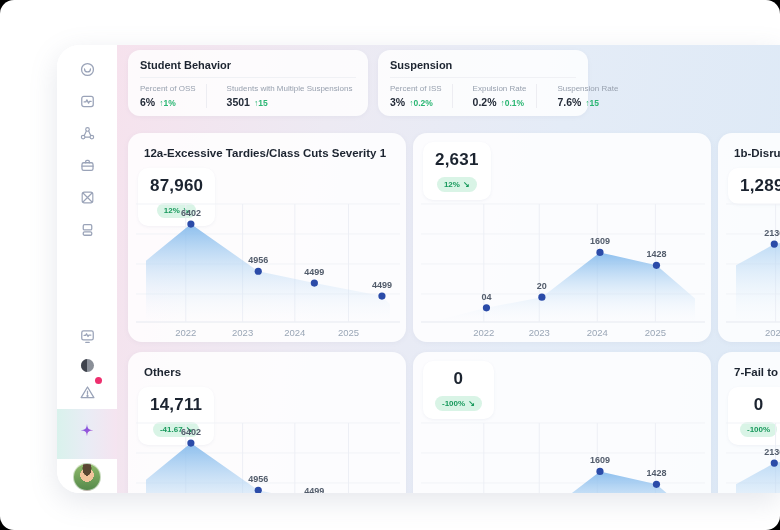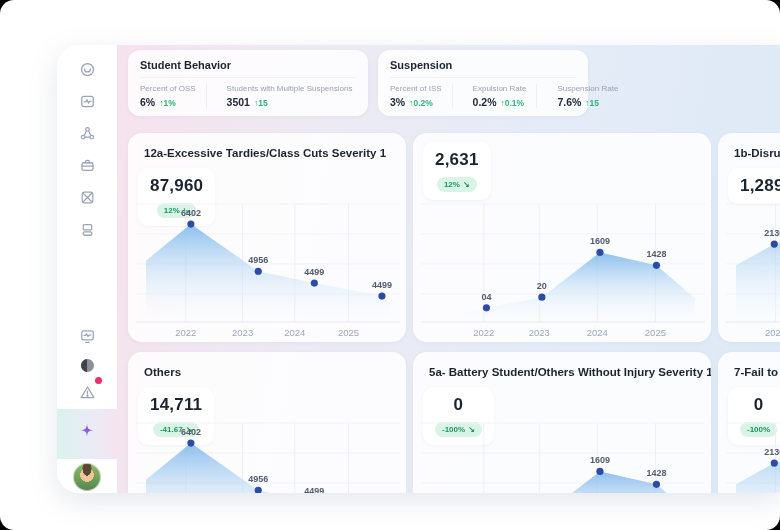--- a/index.html
+++ b/index.html
@@ -375,21 +375,20 @@
               <circle cx="253.94799999999998" cy="104.04" r="3.6" fill="#2b4ba8"></circle>
               <text x="253.94799999999998" y="96.04" text-anchor="middle" fill="#525c6b" font-size="9" font-weight="600">4499</text>
               <text x="57.772" y="144" text-anchor="middle" fill="#9aa6b6" font-size="9.5">2022</text>
               <text x="114.62400000000001" y="144" text-anchor="middle" fill="#9aa6b6" font-size="9.5">2023</text>
               <text x="166.84" y="144" text-anchor="middle" fill="#9aa6b6" font-size="9.5">2024</text>
               <text x="220.51999999999998" y="144" text-anchor="middle" fill="#9aa6b6" font-size="9.5">2025</text>
             </svg>
         </section>
 
         <section class="chart-card">
-          <h3 class="chart-card-title">5a- Battery Student/Others Without Injury Severity 1</h3>
           <div class="value-box">
             <span class="metric">0</span>
             <span class="badge">
                 <span>-100%</span>
                 <span class="badge-arrow">↘</span>
               </span>
           </div>
           <svg class="plot" width="298" height="150" viewBox="0 0 298 150">
               <defs>
                 <linearGradient id="ag4" x1="0" y1="0" x2="0" y2="1">

